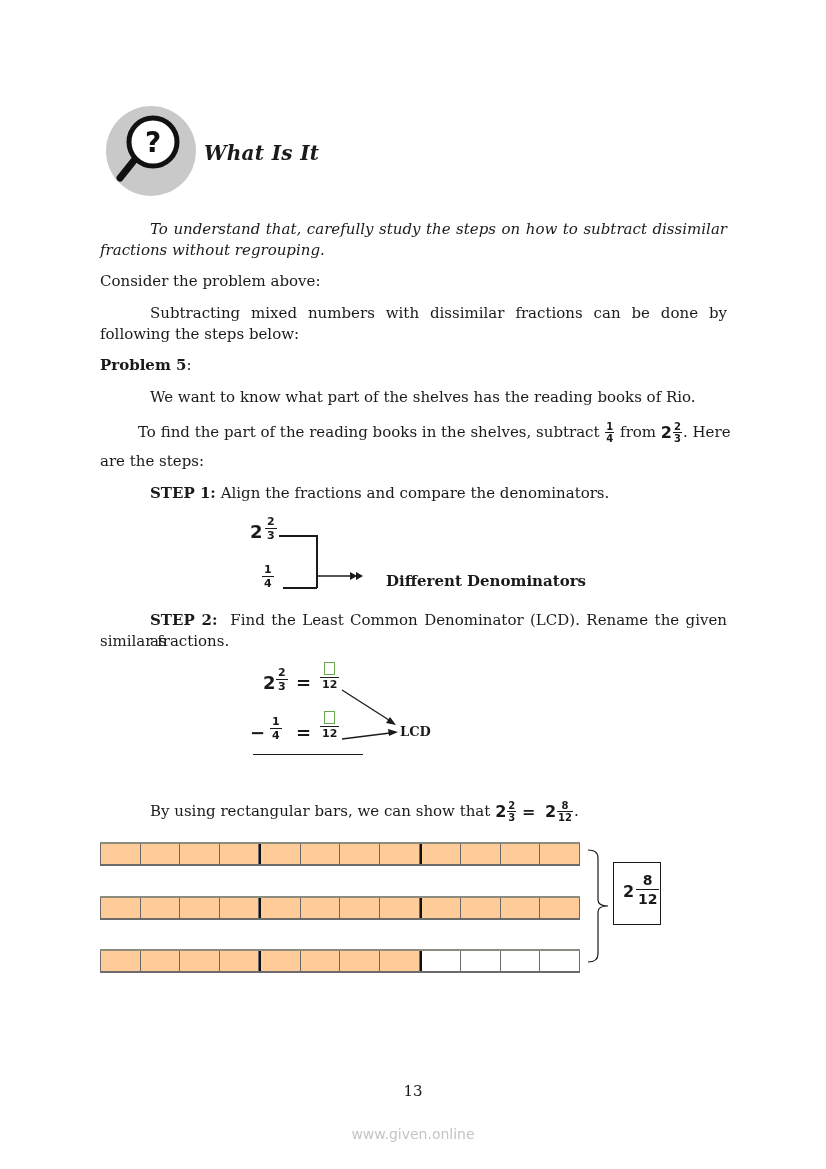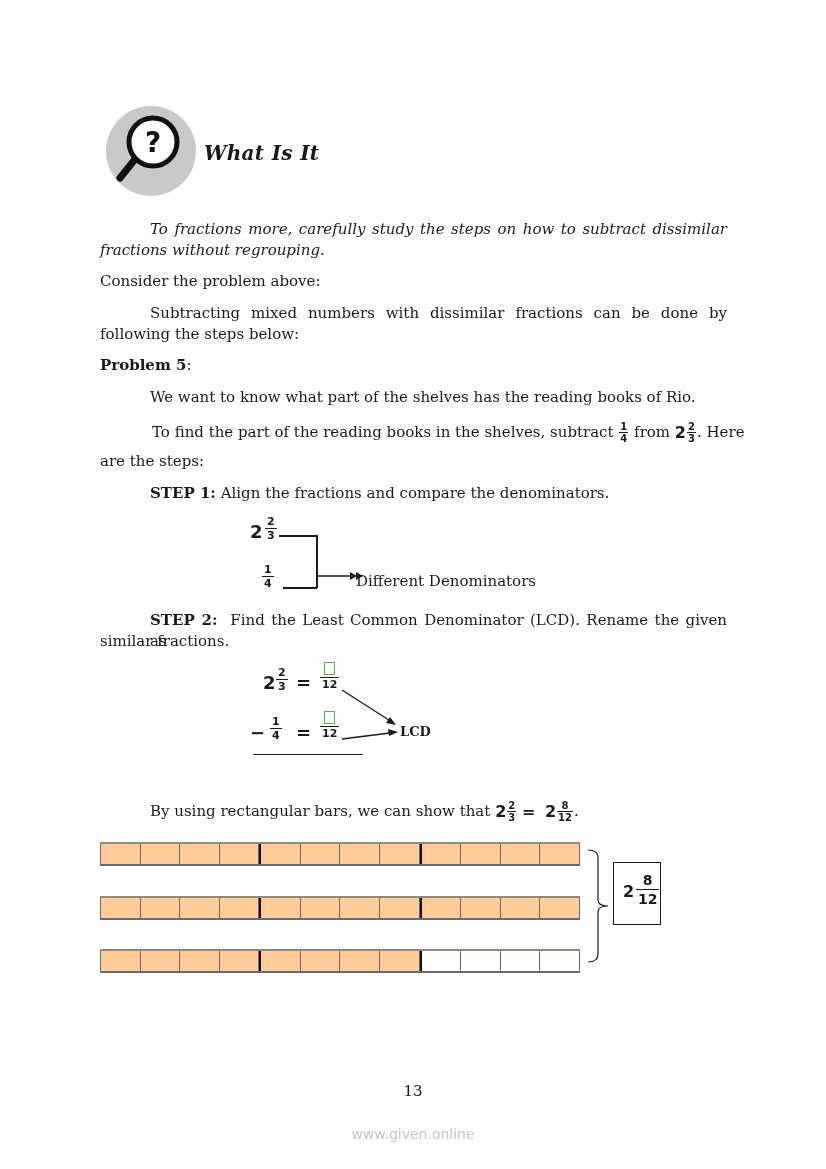--- a/index.html
+++ b/index.html
@@ -41,29 +41,29 @@
 
 <div class="abs icon-circle">
   <svg width="90" height="90" viewBox="0 0 90 90" style="position:absolute;left:0;top:0">
     <line x1="30" y1="52" x2="14" y2="72" stroke="#111" stroke-width="7" stroke-linecap="round"></line>
     <circle cx="47" cy="36" r="24" fill="#ffffff" stroke="#111" stroke-width="5"></circle>
     <text x="47" y="46" text-anchor="middle" font-family="DejaVu Sans, sans-serif" font-weight="bold" font-size="28" fill="#111">?</text>
   </svg>
 </div>
 <div class="abs header-title">What Is It</div>
 
-<div class="abs txt italic justify" style="left:100px; top:219px; width:627px; text-indent:50px; text-align-last:left;">To fractions more, carefully study the steps on how to subtract dissimilar fractions without regrouping.</div>
+<div class="abs txt italic justify" style="left:100px; top:219px; width:627px; text-indent:50px; text-align-last:left;">To understand that, carefully study the steps on how to subtract dissimilar fractions without regrouping.</div>
 <div class="abs txt" style="left:100px; top:271px;">Consider the problem above:</div>
 <div class="abs txt" style="left:100px; top:303px; width:627px; text-indent:50px; text-align:justify;">Subtracting mixed numbers with dissimilar fractions can be done by following the steps below:</div>
 
 <div class="abs txt" style="left:100px; top:355px;"><span class="bold">Problem 5</span><span>:</span></div>
 
 <div class="abs txt" style="left:150px; top:387px;">We want to know what part of the shelves has the reading books of Rio.</div>
 
-<div class="abs txt" style="left:152px; top:421px; white-space:nowrap;">
+<div class="abs txt" style="left:138px; top:421px; white-space:nowrap;">
   <span>To find the part of the reading books in the shelves, subtract</span>
   <span class="frac"><span class="num">1</span><span class="den">4</span></span>
   <span>from</span>
   <span class="whole">2</span><span class="frac"><span class="num">2</span><span class="den">3</span></span><span>. Here</span>
 </div>
 <div class="abs txt" style="left:100px; top:451px;">are the steps:</div>
 
 <div class="abs txt" style="left:150px; top:483px;text-align:right;"><span class="bold">STEP 1:</span> <span>Align the fractions and compare the denominators.</span></div>
 
 <div>
@@ -77,21 +77,21 @@
       <span class="den">4</span>
     </span>
   <div class="line" style="left:279px; top:535px; width:38px; height:1.5px;"></div>
   <div class="line" style="left:283px; top:587px; width:34px; height:1.5px;"></div>
   <div class="line" style="left:316px; top:535px; width:1.5px; height:53px;"></div>
   <svg style="position:absolute; left:316px; top:570px;" width="50" height="12" viewBox="0 0 50 12">
     <line x1="0" y1="6" x2="38" y2="6" stroke="#1a1a1a" stroke-width="1.5"></line>
     <polygon points="34,2 41,6 34,10" fill="#1a1a1a"></polygon>
     <polygon points="40,2 47,6 40,10" fill="#1a1a1a"></polygon>
   </svg>
-  <span class="abs txt" style="left:356px; top:571px;">Different Denominators</span>
+  <span class="abs txt" style="left:386px; top:571px;font-weight:bold;">Different Denominators</span>
 </div>
 
 <div class="abs txt" style="left:150px; top:610px; width:577px; text-align:justify; text-align-last:justify;"><span class="bold">STEP 2:</span>&nbsp; <span>Find the Least Common Denominator (LCD). Rename the given as</span></div>
 <div class="abs txt" style="left:100px; top:631px;">similar fractions.</div>
 
 <div>
   <span class="mwhole" style="left:263px; top:672px;">2</span>
   <span class="mfrac" style="left:276px; top:666px;">
       <span class="num">2</span>
       <span class="den">3</span>

